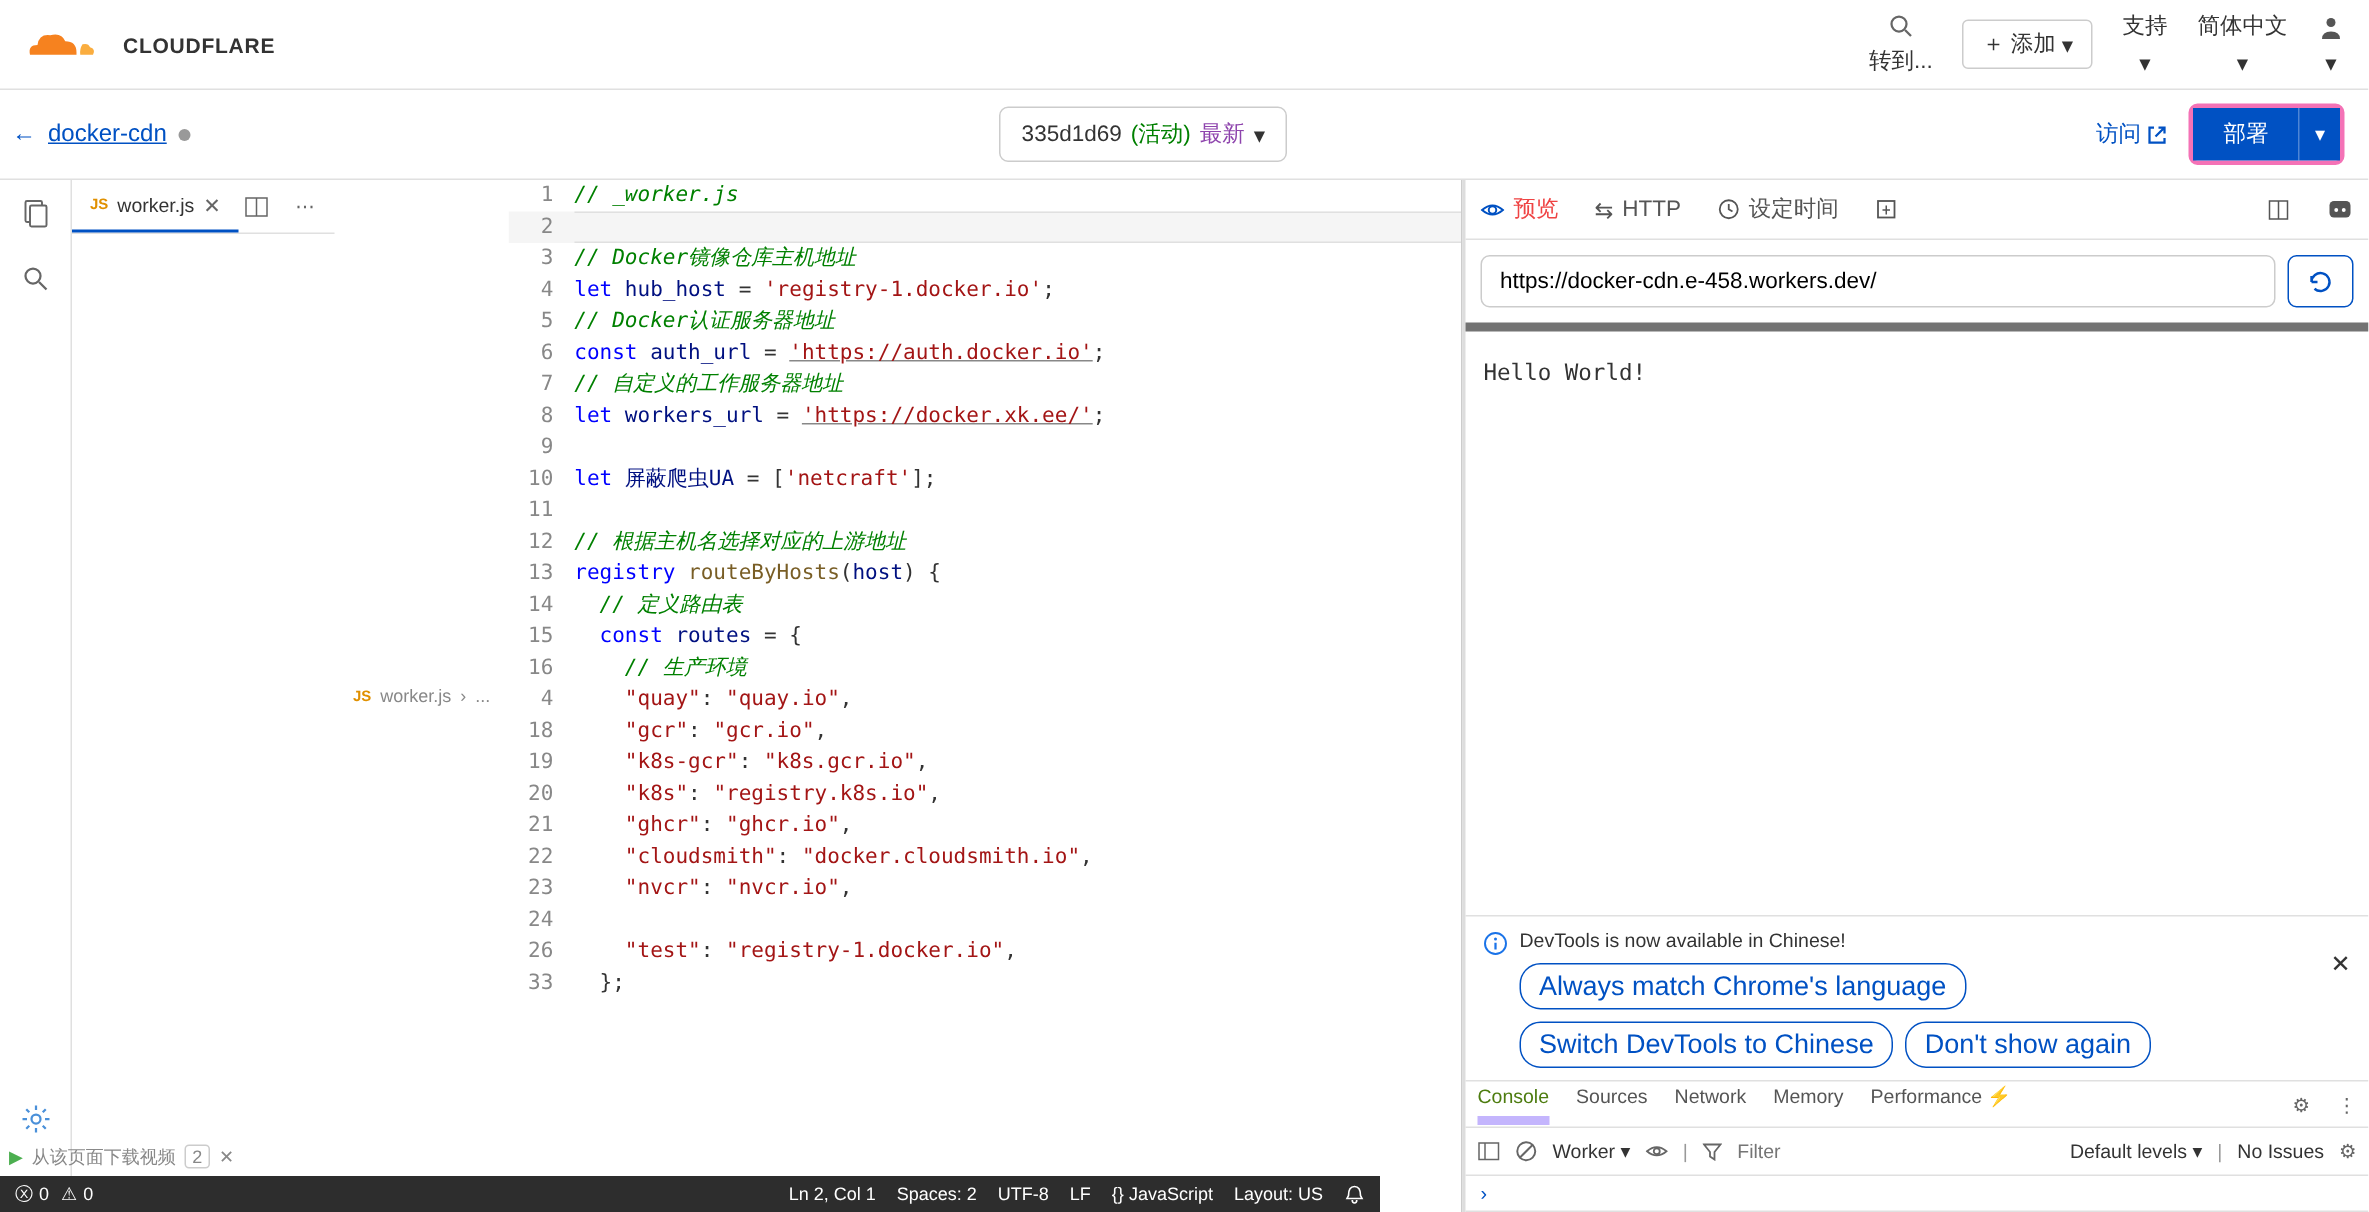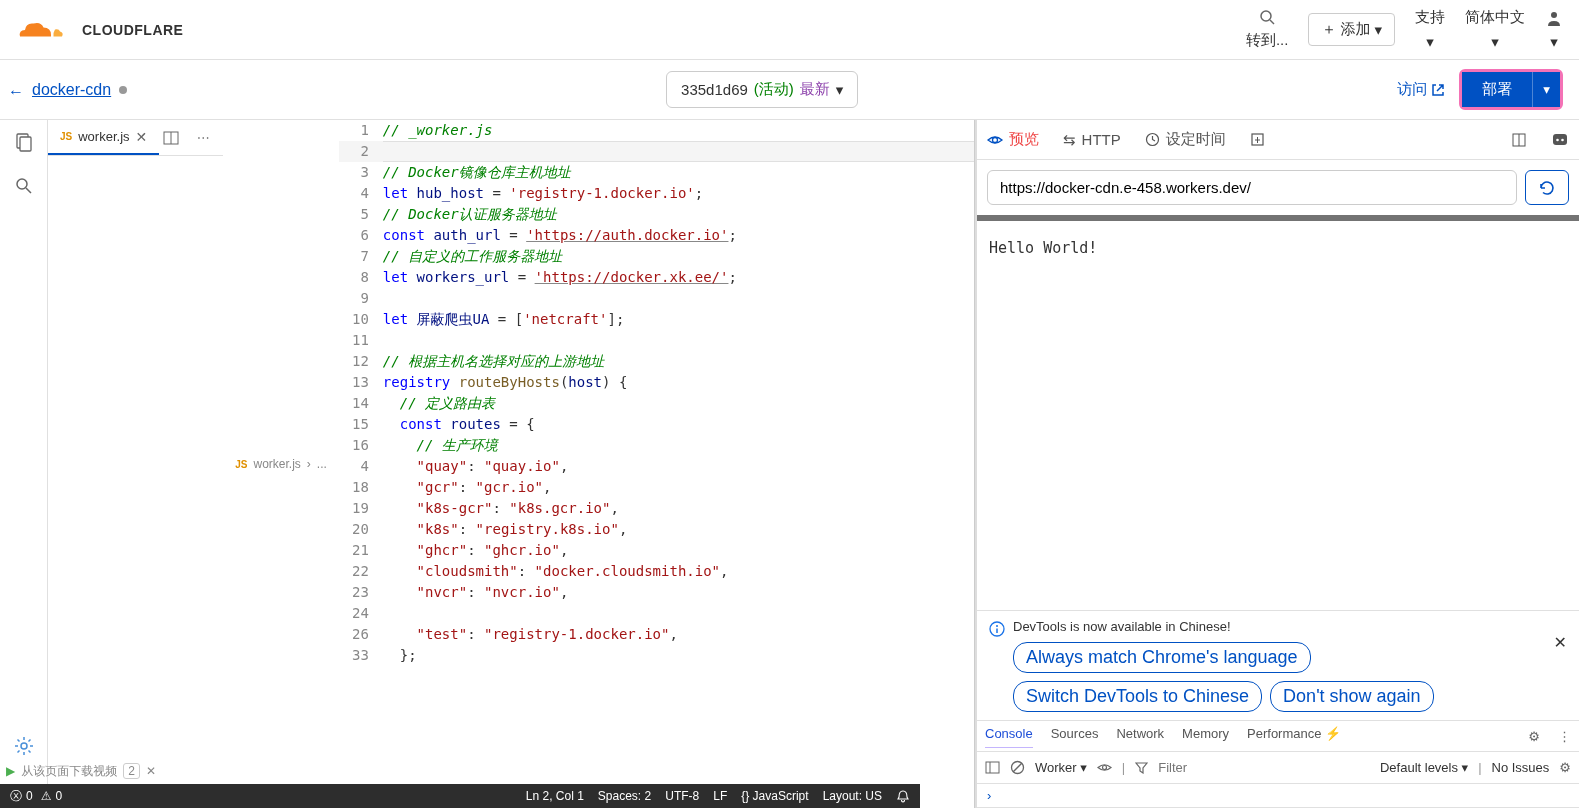--- a/index.html
+++ b/index.html
@@ -59,21 +59,21 @@
 .url-row { display: flex; gap: 8px; padding: 10px; border-bottom: 6px solid #737373; }
 .url-input { flex: 1; border: 1px solid #ccc; border-radius: 6px; padding: 8px 12px; font-size: 15px; }
 .refresh-btn { border: 1px solid #0051c3; color: #0051c3; border-radius: 6px; width: 44px; display: flex; align-items: center; justify-content: center; cursor: pointer; }
 .preview-body { flex: 1; padding: 18px 12px; font-family: monospace; font-size: 15px; overflow: auto; }
 .devtools-notice { border-top: 1px solid #e0e0e0; padding: 8px 12px; display: flex; align-items: flex-start; gap: 8px; position: relative; }
 .notice-pills { display: flex; flex-wrap: wrap; gap: 8px; margin-top: 8px; }
 .pill { border: 1px solid #0051c3; color: #0051c3; border-radius: 14px; padding: 4px 12px; font-size: 18px; cursor: pointer; }
 .notice-close { position: absolute; right: 12px; top: 22px; cursor: pointer; font-size: 16px; }
 .devtools-tabs { display: flex; align-items: center; height: 32px; border-top: 1px solid #e0e0e0; border-bottom: 1px solid #e0e0e0; padding: 0 8px; gap: 18px; font-size: 13px; }
 .devtools-tab { color: #555; cursor: pointer; }
-.devtools-tab.active { color: #1d4ed8; border-bottom: 1px solid #c4b5fd; padding-bottom: 6px; margin-bottom: -1px; }
+.devtools-tab.active { color: #4d7c0f; border-bottom: 6px solid #c4b5fd; padding-bottom: 6px; margin-bottom: -1px; }
 .devtools-toolbar { display: flex; align-items: center; height: 32px; border-bottom: 1px solid #e0e0e0; padding: 0 8px; gap: 10px; font-size: 13px; }
 .dt-icon { color: #666; cursor: pointer; }
 .filter-input { border: none; outline: none; font-size: 13px; color: #999; width: 100px; }
 .dt-spacer { flex: 1; }
 .console-prompt { padding: 4px 10px; color: #0051c3; border-bottom: 1px solid #e0e0e0; }
 svg { display: block; }
 </style>
 </head>
 <body>
 

